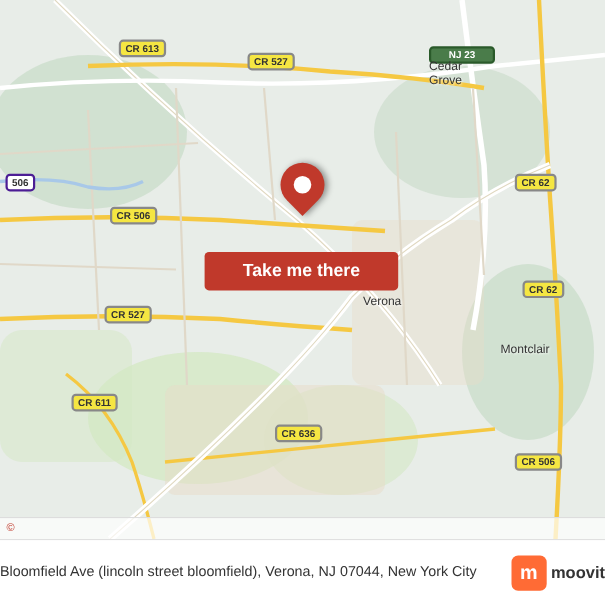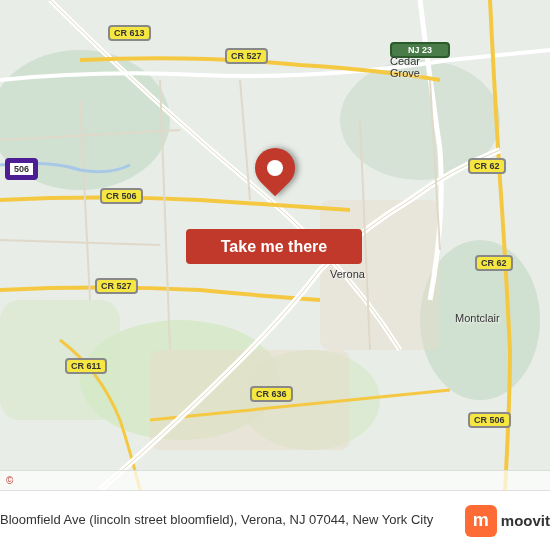--- a/index.html
+++ b/index.html
@@ -152,21 +152,21 @@
       font-size: 9px;
       font-weight: bold;
       padding: 1px 4px;
       color: #333;
       z-index: 5;
     }
 
     .road-badge-white {
       position: absolute;
       background-color: white;
-      border: 5px solid #4c1d95;
+      border: 2px solid #4c1d95;
       border-radius: 4px;
       font-size: 9px;
       font-weight: bold;
       padding: 1px 4px;
       color: #333;
       z-index: 5;
     }
 
     .road-badge-green {
       position: absolute;
@@ -234,21 +234,21 @@
     <line x1="0" y1="240" x2="160" y2="245" stroke="#e0d8c8" stroke-width="2"></line>
     <line x1="80" y1="100" x2="90" y2="300" stroke="#e0d8c8" stroke-width="2"></line>
     <line x1="160" y1="80" x2="170" y2="350" stroke="#e0d8c8" stroke-width="2"></line>
     <line x1="240" y1="80" x2="250" y2="200" stroke="#e0d8c8" stroke-width="2"></line>
     <line x1="360" y1="120" x2="370" y2="350" stroke="#e0d8c8" stroke-width="2"></line>
     <line x1="430" y1="80" x2="440" y2="250" stroke="#e0d8c8" stroke-width="2"></line>
 
     <path d="M 0 165 Q 50 160 80 170 Q 110 175 130 165" stroke="#a8c8e8" stroke-width="3" fill="none"></path>
   </svg>
 
-  <div class="road-badge" style="top:25px; left:108px;">
+  <div class="road-badge" style="top:36px; left:108px;">
     <span>CR 613</span>
   </div>
   <div class="road-badge" style="top:48px; left:225px;">
     <span>CR 527</span>
   </div>
   <div class="road-badge-green" style="top:42px; left:390px;">
     <span>NJ 23</span>
   </div>
   <div class="road-badge-white" style="top:158px; left:5px;">
     <span>506</span>

